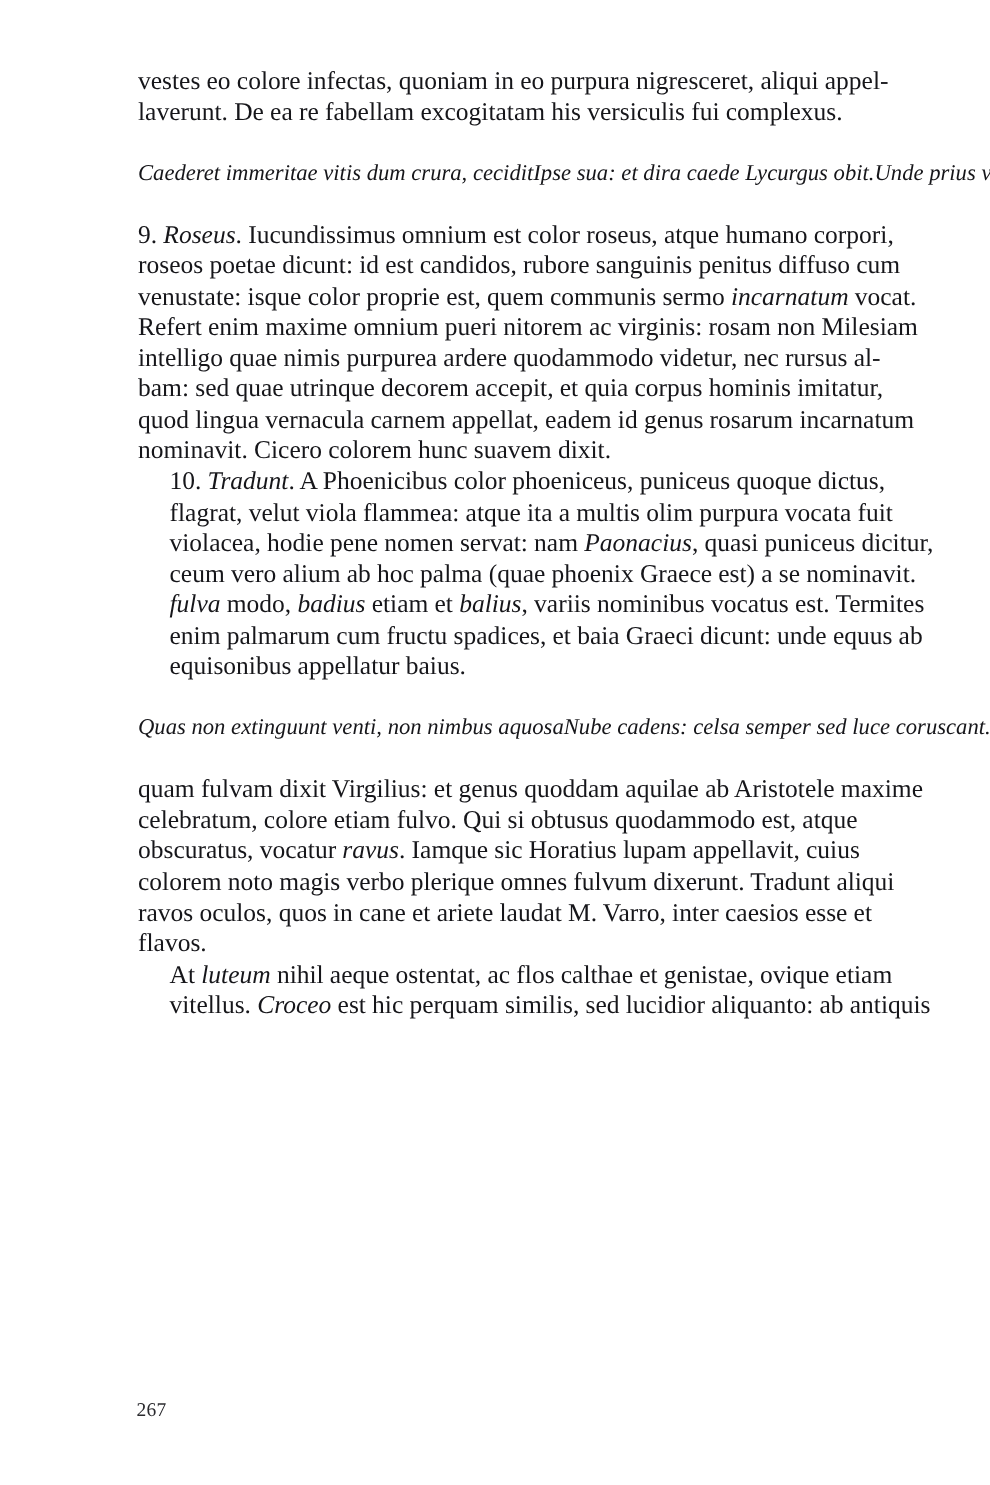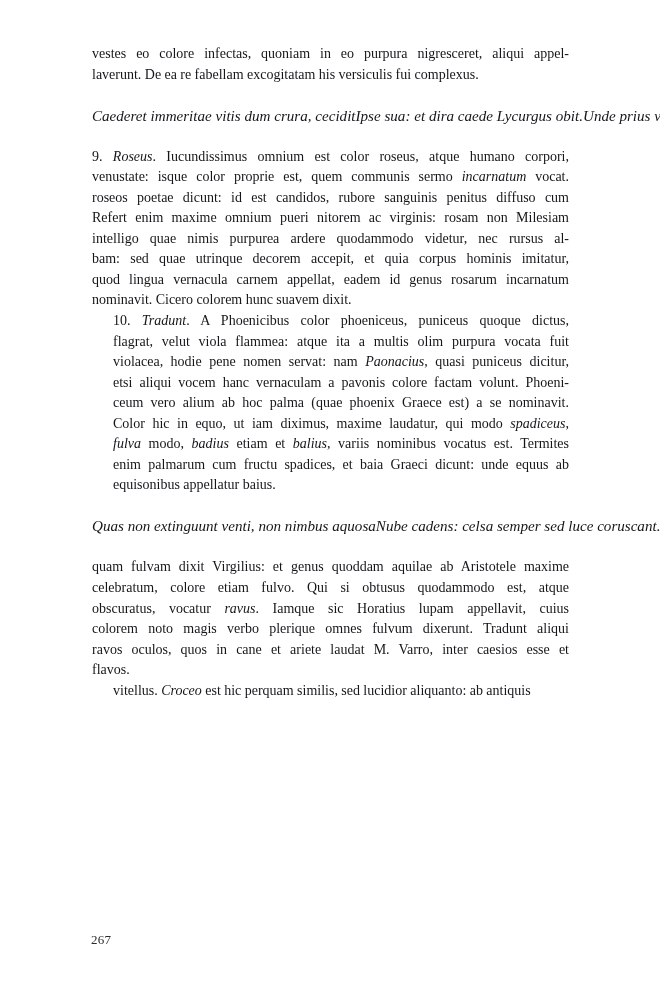--- a/index.html
+++ b/index.html
@@ -21,21 +21,21 @@
     box-sizing: border-box;
   }
   #text-column {
     position: absolute;
     left: 92px;
     top: 44px;
     width: 477px;
   }
   p {
     margin: 0;
-    font-size: 14px;
+    font-size: 17px;
     line-height: 20.55px;
     text-align: justify;
     text-justify: inter-word;
     -webkit-hyphens: none;
     hyphens: none;
     word-spacing: -0.1px;
   }
   p.body-para {
     text-indent: 0;
   }
@@ -85,50 +85,49 @@
   <div id="text-column">
       <p class="body-para">
         <span class="jline">vestes eo colore infectas, quoniam in eo purpura nigresceret, aliqui appel-</span>
         <span class="jline last">laverunt. De ea re fabellam excogitatam his versiculis fui complexus.</span>
       </p>
       <div class="gap-md"></div>
       <div class="verse-block"><span class="verse-line">Caederet immeritae vitis dum crura, cecidit</span><span class="verse-line">Ipse sua: et dira caede Lycurgus obit.</span><span class="verse-line">Unde prius viridis, rubet hostis sparsa cruore</span></div>
       <div class="gap-md"></div>
       <p class="body-para">
         <span class="jline">9. <i>Roseus</i>. Iucundissimus omnium est color roseus, atque humano corpori,</span>
+        <span class="jline">roseos poetae dicunt: id est candidos, rubore sanguinis penitus diffuso cum</span>
         <span class="jline">venustate: isque color proprie est, quem communis sermo <i>incarnatum</i> vocat.</span>
-        <span class="jline">roseos poetae dicunt: id est candidos, rubore sanguinis penitus diffuso cum</span>
         <span class="jline">Refert enim maxime omnium pueri nitorem ac virginis: rosam non Milesiam</span>
         <span class="jline">intelligo quae nimis purpurea ardere quodammodo videtur, nec rursus al-</span>
         <span class="jline">bam: sed quae utrinque decorem accepit, et quia corpus hominis imitatur,</span>
         <span class="jline">quod lingua vernacula carnem appellat, eadem id genus rosarum incarnatum</span>
         <span class="jline last">nominavit. Cicero colorem hunc suavem dixit.</span>
       </p>
       <p class="body-para indented">
         <span class="jline" style="text-indent: 21px;">10. <i>Tradunt</i>. A Phoenicibus color phoeniceus, puniceus quoque dictus,</span>
         <span class="jline">flagrat, velut viola flammea: atque ita a multis olim purpura vocata fuit</span>
         <span class="jline">violacea, hodie pene nomen servat: nam <i>Paonacius</i>, quasi puniceus dicitur,</span>
-        <span class="jline">etsi aliqui vocem hanc vernaculam a pavonis colore factam volunt. Phoeni-</span>
         <span class="jline">ceum vero alium ab hoc palma (quae phoenix Graece est) a se nominavit.</span>
-        <span class="jline">Color hic in equo, ut iam diximus, maxime laudatur, qui modo <i>spadiceus</i>,</span>
         <span class="jline"><i>fulva</i> modo, <i>badius</i> etiam et <i>balius</i>, variis nominibus vocatus est. Termites</span>
         <span class="jline">enim palmarum cum fructu spadices, et baia Graeci dicunt: unde equus ab</span>
         <span class="jline last">equisonibus appellatur baius.</span>
       </p>
       <div class="gap-md"></div>
       <div class="verse-block"><span class="verse-line">Quas non extinguunt venti, non nimbus aquosa</span><span class="verse-line">Nube cadens: celsa semper sed luce coruscant.</span></div>
       <div class="gap-md"></div>
       <p class="body-para">
         <span class="jline">quam fulvam dixit Virgilius: et genus quoddam aquilae ab Aristotele maxime</span>
         <span class="jline">celebratum, colore etiam fulvo. Qui si obtusus quodammodo est, atque</span>
         <span class="jline">obscuratus, vocatur <i>ravus</i>. Iamque sic Horatius lupam appellavit, cuius</span>
         <span class="jline">colorem noto magis verbo plerique omnes fulvum dixerunt. Tradunt aliqui</span>
         <span class="jline">ravos oculos, quos in cane et ariete laudat M. Varro, inter caesios esse et</span>
         <span class="jline last">flavos.</span>
       </p>
       <p class="body-para indented">
+        <span class="jline" style="text-indent: 21px;">At <i>luteum</i> nihil aeque ostentat, ac flos calthae et genistae, ovique etiam</span>
         <span class="jline last">vitellus. <i>Croceo</i> est hic perquam similis, sed lucidior aliquanto: ab antiquis</span>
       </p>
     </div>
 
   <div id="page-number">267</div>
 
 </div>
 
 </body></html>

